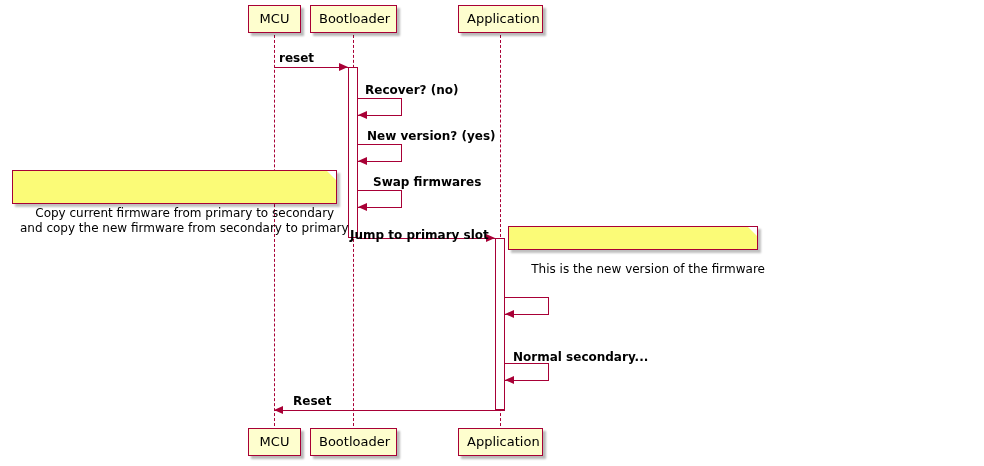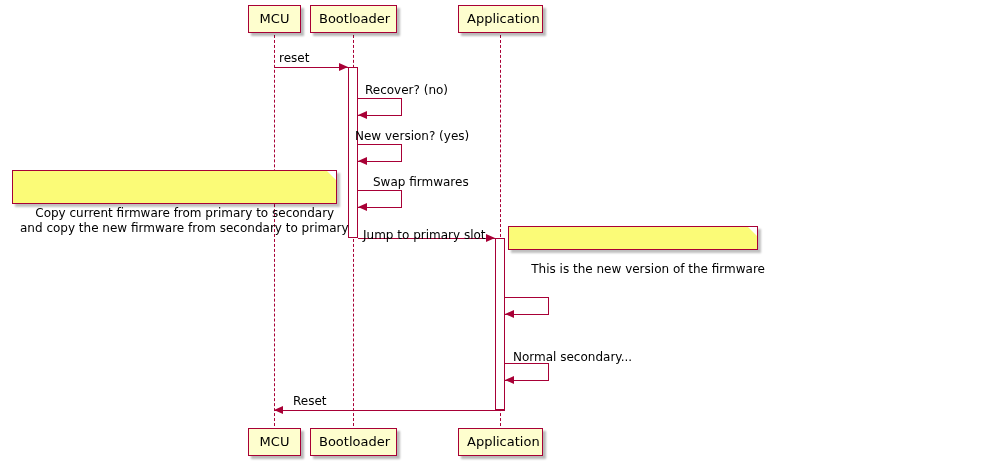--- a/index.html
+++ b/index.html
@@ -64,20 +64,21 @@
   }
   .arrow-left {
     border-right: 9px solid #A80036;
   }
   .msg-label {
     position: absolute;
     font-size: 12px;
     color: #000000;
     white-space: nowrap;
     line-height: 1.1;
+    font-weight: bold;
   }
   .note {
     position: absolute;
     background: #FBFB77;
     border: 1px solid #A80036;
     box-shadow: 3px 3px 2px rgba(0,0,0,0.25);
     font-size: 12px;
     color: #000000;
     padding: 5px 7px;
     box-sizing: border-box;
@@ -134,37 +135,37 @@
   <div class="msg-line" style="left:358px; top:98px; width:44px;"></div>
   <div class="msg-vert" style="left:401px; top:98px; height:17px;"></div>
   <div class="msg-line" style="left:358px; top:115px; width:44px;"></div>
   <div class="arrow-head arrow-left" style="left:358px; top:111px;"></div>
   <div class="msg-label" style="left:365px; top:84px;">Recover? (no)</div>
 
   <div class="msg-line" style="left:358px; top:144px; width:44px;"></div>
   <div class="msg-vert" style="left:401px; top:144px; height:17px;"></div>
   <div class="msg-line" style="left:358px; top:161px; width:44px;"></div>
   <div class="arrow-head arrow-left" style="left:358px; top:157px;"></div>
-  <div class="msg-label" style="left:355px; top:130px;">New version? (yes)</div>
+  <div class="msg-label" style="left:367px; top:130px;">New version? (yes)</div>
 
   <div class="msg-line" style="left:358px; top:190px; width:44px;"></div>
   <div class="msg-vert" style="left:401px; top:190px; height:17px;"></div>
   <div class="msg-line" style="left:358px; top:207px; width:44px;"></div>
   <div class="arrow-head arrow-left" style="left:358px; top:203px;"></div>
   <div class="msg-label" style="left:365px; top:176px;margin-left:8px;">Swap firmwares</div>
 
   <div class="note" style="left:12px; top:170px; width:325px; height:34px;">
     <span class="fold"></span>
     <span class="note-inner">Copy current firmware from primary to secondary
 and copy the new firmware from secondary to primary</span>
   </div>
 
   <div class="msg-line" style="left:358px; top:238px; width:137px;"></div>
   <div class="arrow-head arrow-right" style="left:486px; top:234px;"></div>
-  <div class="msg-label" style="left:363px; top:229px;">Jump to primary slot</div>
+  <div class="msg-label" style="left:350px; top:229px;">Jump to primary slot</div>
 
   <div class="note" style="left:508px; top:226px; width:250px; height:24px;">
     <span class="fold"></span>
     <span class="note-inner">This is the new version of the firmware</span>
   </div>
 
   <div class="msg-line" style="left:505px; top:297px; width:44px;"></div>
   <div class="msg-vert" style="left:548px; top:297px; height:17px;"></div>
   <div class="msg-line" style="left:505px; top:314px; width:44px;"></div>
   <div class="arrow-head arrow-left" style="left:505px; top:310px;"></div>

